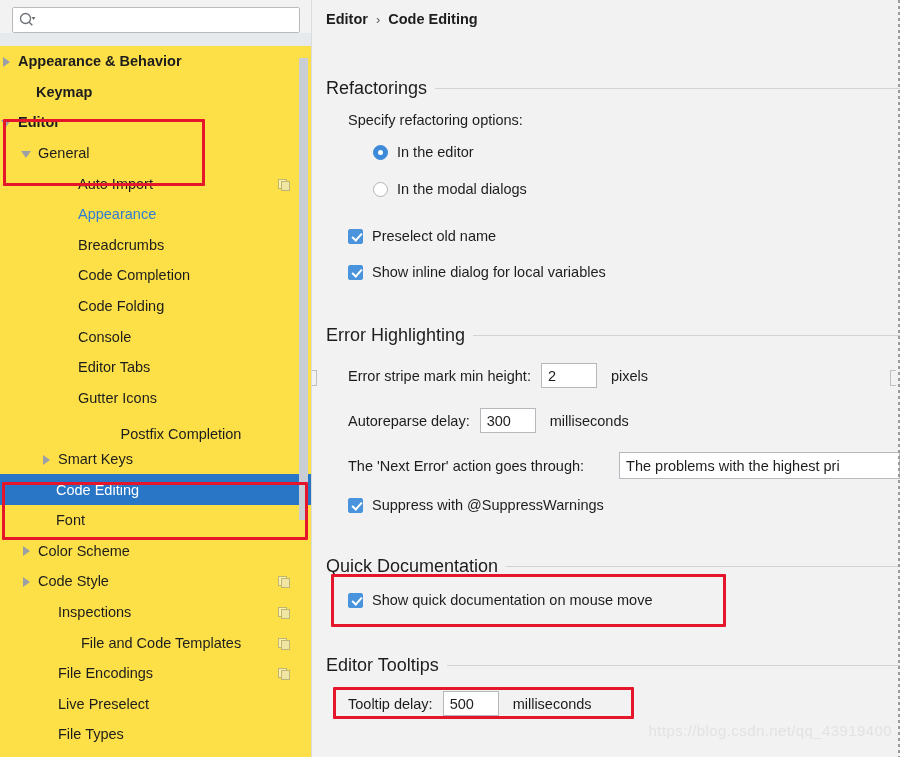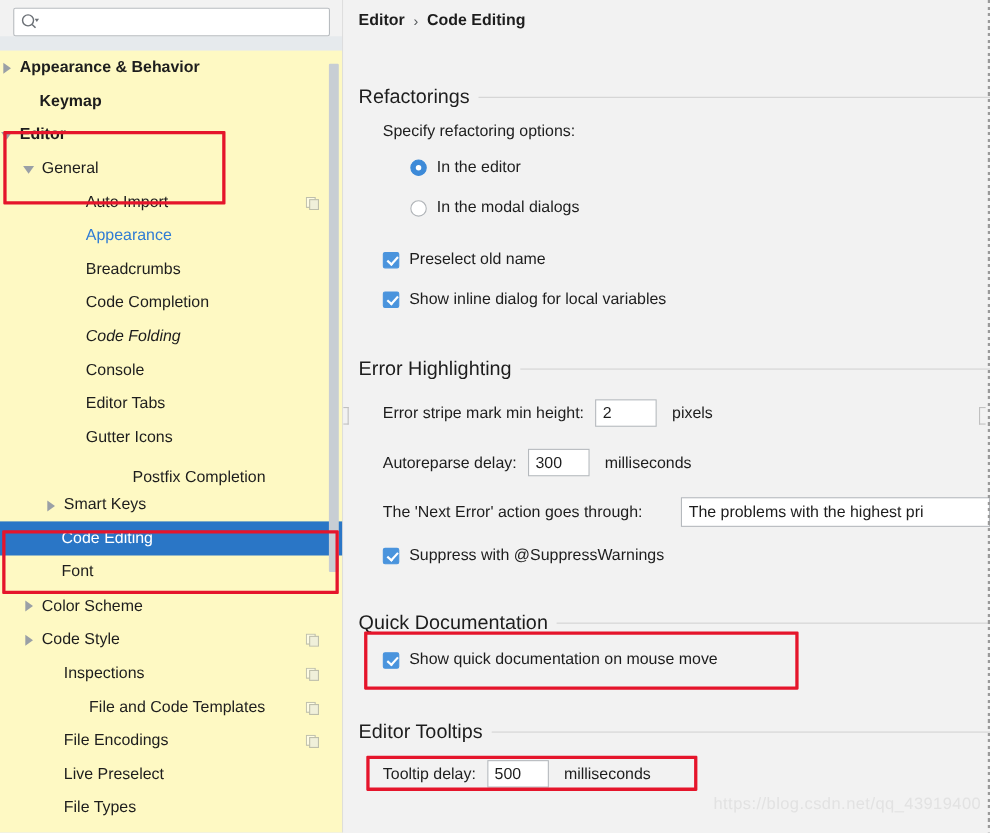--- a/index.html
+++ b/index.html
@@ -64,21 +64,21 @@
     padding: 0 2px;
     height: 20px;
   }
 
   .tree {
     position: absolute;
     left: 0;
     right: 0;
     top: 46px;
     bottom: 0;
-    background: #fef9c3;
+    background: #fde047;
     overflow: hidden;
   }
   .tree-row {
     height: 30.6px;
     display: flex;
     align-items: center;
     padding-right: 10px;
     box-sizing: border-box;
     position: relative;
     white-space: nowrap;
@@ -362,21 +362,21 @@
           <span class="tree-label">Appearance</span>
         </div>
         <div class="tree-row" style="padding-left: 60px;">
           <span class="arrow"></span>
           <span class="tree-label">Breadcrumbs</span>
         </div>
         <div class="tree-row" style="padding-left: 60px;">
           <span class="arrow"></span>
           <span class="tree-label">Code Completion</span>
         </div>
-        <div class="tree-row" style="padding-left: 60px; font-style: italic;">
+        <div class="tree-row" style="padding-left: 60px;">
           <span class="arrow"></span>
           <span class="tree-label">Code Folding</span>
         </div>
         <div class="tree-row" style="padding-left: 60px;">
           <span class="arrow"></span>
           <span class="tree-label">Console</span>
         </div>
         <div class="tree-row" style="padding-left: 60px;">
           <span class="arrow"></span>
           <span class="tree-label">Editor Tabs</span>

